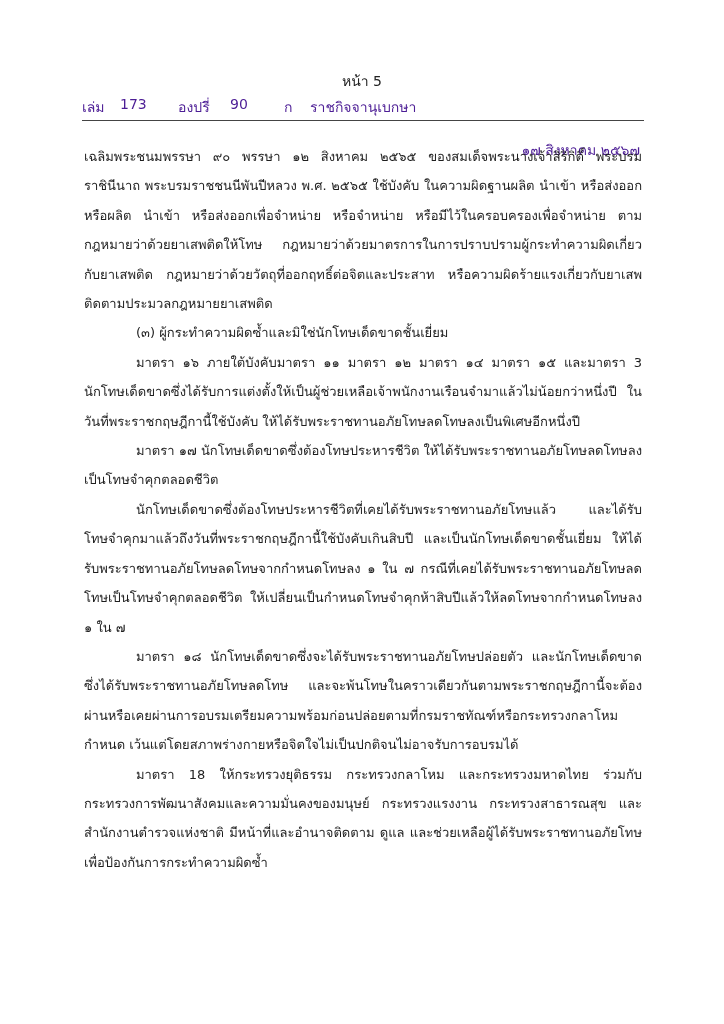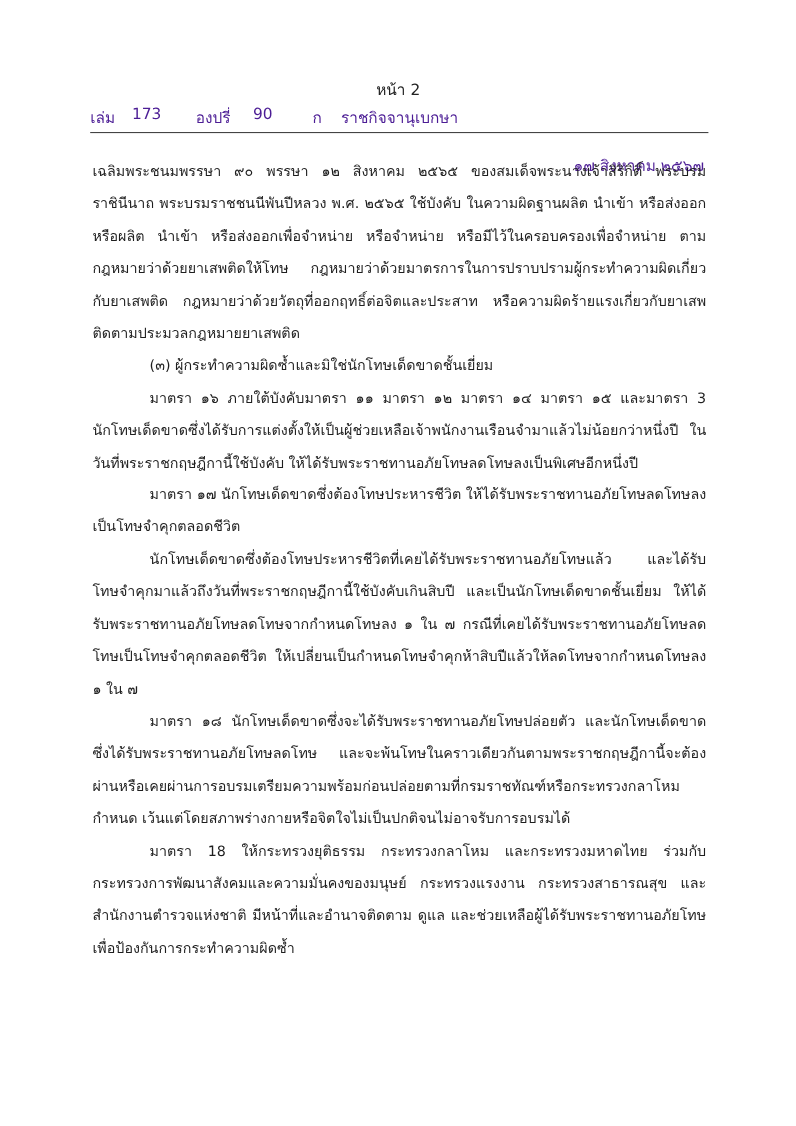--- a/index.html
+++ b/index.html
@@ -76,21 +76,21 @@
     }
     .indent-para {
       text-indent: 52px;
     }
   </style>
 </head>
 <body>
 
 <div class="page">
 
-  <div class="page-number">หน้า 2</div>
+  <div class="page-number">หน้า 5</div>
 
   <div class="header-row">
     <span class="h-volume-label">เล่ม</span>
     <span class="h-volume-num">173</span>
     <span class="h-issue-label">องปรี่</span>
     <span class="h-issue-num">90</span>
     <span class="h-section">ก</span>
     <span class="h-gazette">ราชกิจจานุเบกษา</span>
     <span class="h-date">๑๗ สิงหาคม ๒๕๖๗</span>
   </div>

